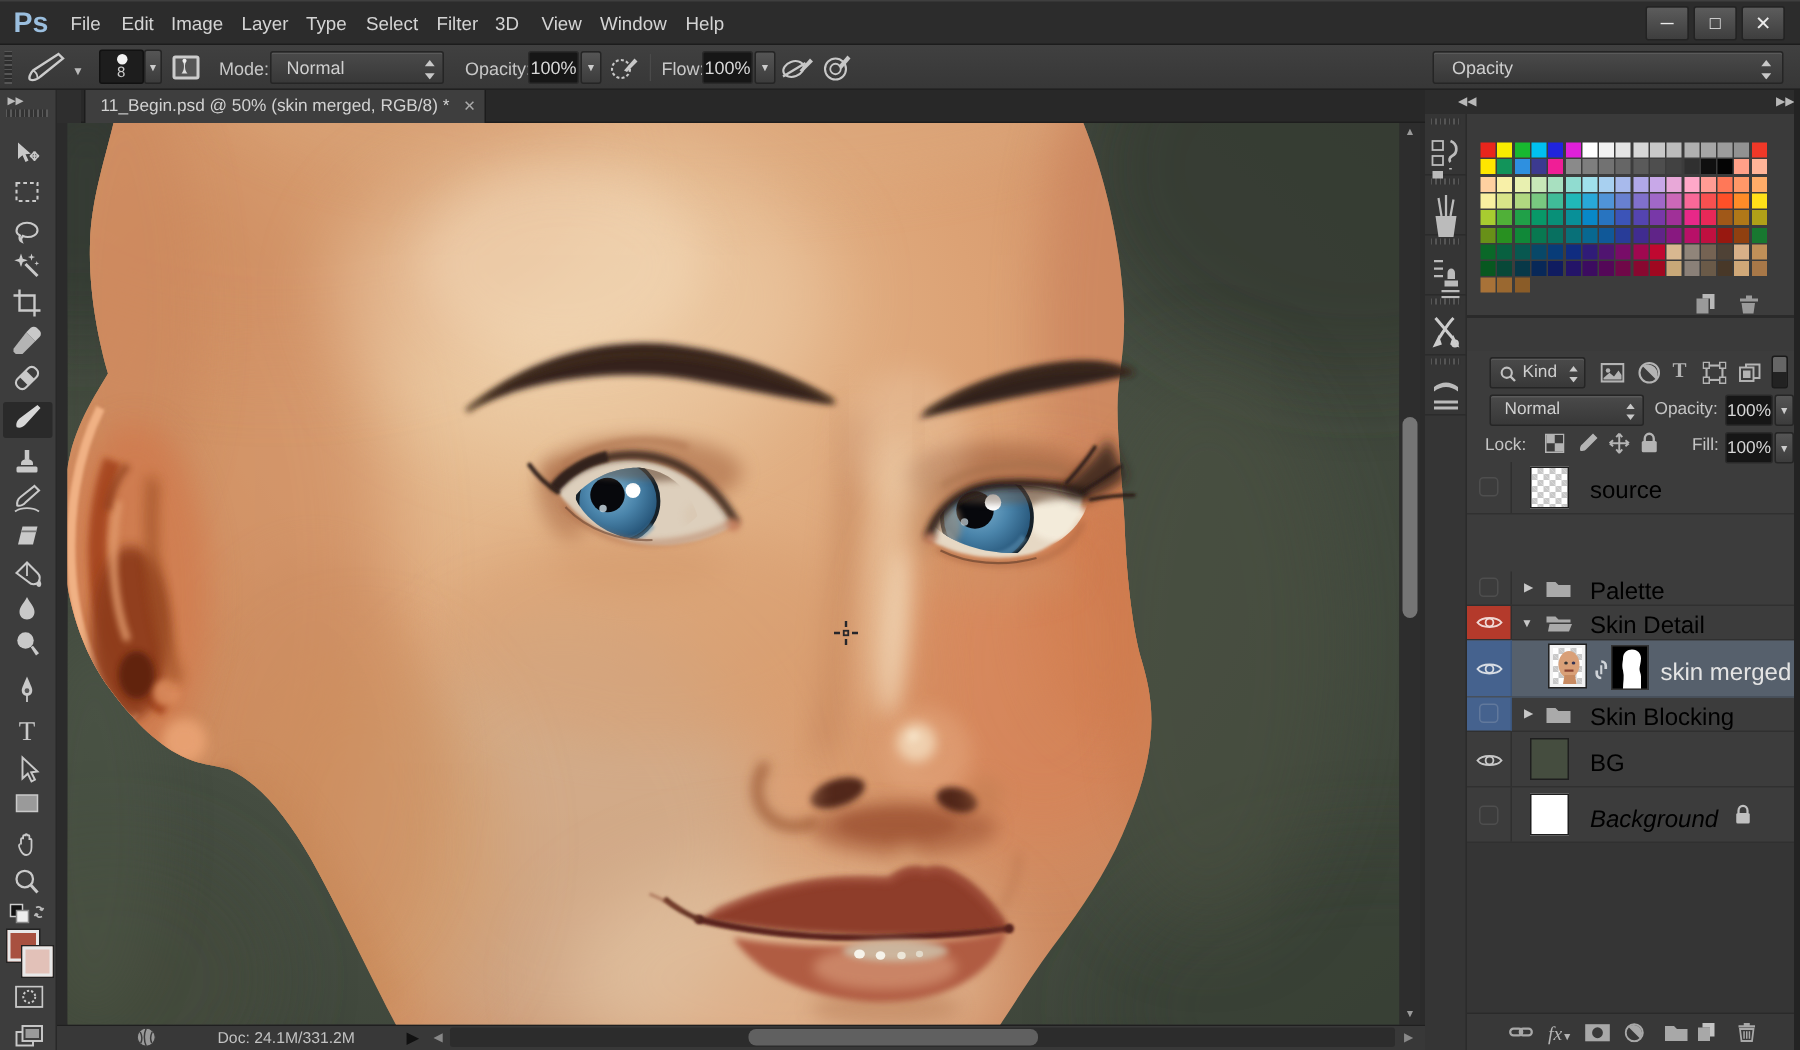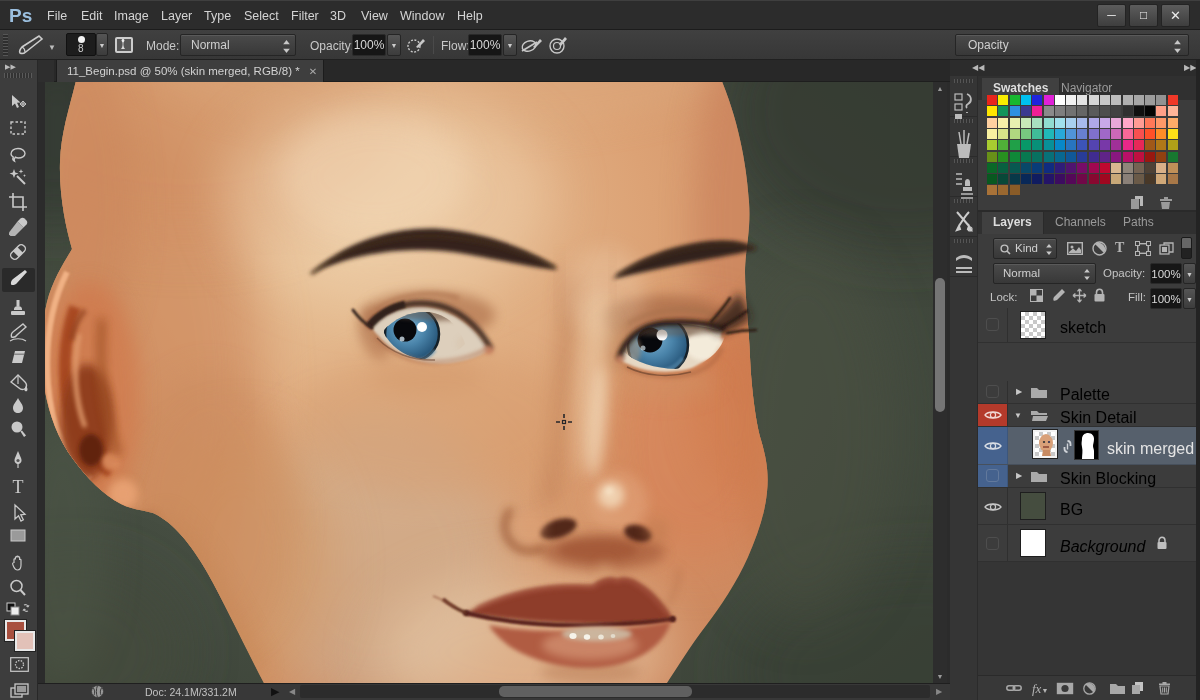--- a/index.html
+++ b/index.html
@@ -506,25 +506,20 @@
         </svg>
       </div>
   <div class="abs" style="left:4px;top:163px;width:20px;height:4px;background:repeating-linear-gradient(to right,#555 0 1px,#333 1px 3px)"></div>
   <div class="abs" style="left:3px;top:172px">
         <svg width="22" height="40" viewBox="0 0 22 40">
           <path d="M3 10 C8 6 14 6 19 10 L19 13 C14 9 8 9 3 13 Z" fill="#bbb"></path>
           <path d="M3 20 h16 M3 24 h16" stroke="#bbb" stroke-width="2"></path>
         </svg>
       </div>
  </div>
- <div class="abs" style="left:28px;top:16px;width:222px;height:24px;background:#303030">
-  <div class="ptab on abs" style="left:4px;top:2px;height:22px;font-weight:bold">Swatches</div>
-  <div class="ptab abs" style="left:72px;top:2px;height:22px">Navigator</div>
-
- </div>
  <div class="abs" style="left:28px;top:40px;width:222px;height:110px;background:#3c3c3c"></div>
 <div class="abs" style="left:37px;top:35px;width:10px;height:10px;background:#e8251c"></div>
 <div class="abs" style="left:48px;top:35px;width:10px;height:10px;background:#f8ec00"></div>
 <div class="abs" style="left:60px;top:35px;width:10px;height:10px;background:#18b830"></div>
 <div class="abs" style="left:71px;top:35px;width:10px;height:10px;background:#00c0f0"></div>
 <div class="abs" style="left:82px;top:35px;width:10px;height:10px;background:#2024dc"></div>
 <div class="abs" style="left:94px;top:35px;width:10px;height:10px;background:#e020d8"></div>
 <div class="abs" style="left:105px;top:35px;width:10px;height:10px;background:#ffffff"></div>
 <div class="abs" style="left:116px;top:35px;width:10px;height:10px;background:#f2f2f2"></div>
 <div class="abs" style="left:127px;top:35px;width:10px;height:10px;background:#e4e4e4"></div>
@@ -664,26 +659,20 @@
         <path d="M6 1 h4 v2 h-4 Z M2 3 h12 v2 h-12 Z" fill="#9a9a9a"></path>
         <path d="M3 6 h9 l-1 7 h-7 Z" fill="#9a9a9a"></path>
       </svg>
     </div>
  <div class="abs" style="left:180px;top:135px">
       <svg width="15" height="15" viewBox="0 0 15 15">
         <path d="M1 4 h8 v10 h-8 Z" fill="#9a9a9a"></path>
         <path d="M5 1 h8 v10 h-3 v-7 h-5 Z" fill="#b8b8b8"></path>
       </svg>
     </div>
- <div class="abs" style="left:28px;top:152px;width:222px;height:22px;background:#303030">
-  <div class="ptab on abs" style="left:4px;top:0;height:22px;font-weight:bold">Layers</div>
-  <div class="ptab abs" style="left:66px;top:0;height:22px">Channels</div>
-  <div class="ptab abs" style="left:134px;top:0;height:22px">Paths</div>
-
- </div>
  <div class="abs" style="left:28px;top:174px;width:222px;height:441px;background:#3c3c3c"></div>
  <div class="abs combo" style="left:43px;top:178px;width:64px;height:21px">
       <svg class="abs" style="left:6px;top:5px" width="11" height="11" viewBox="0 0 11 11">
         <circle cx="4.5" cy="4.5" r="3.4" fill="none" stroke="#c0c0c0" stroke-width="1.4"></circle>
         <path d="M7 7 L10 10" stroke="#c0c0c0" stroke-width="1.6"></path>
       </svg>
       <span class="abs" style="left:21px;top:3px;font-size:11.5px">Kind</span>
       <svg class="abs" style="left:52px;top:5px" width="6" height="11" viewBox="0 0 6 11">
         <path d="M3 0 L5.8 3.6 H0.2 Z" fill="#c8c8c8"></path>
         <path d="M3 11 L0.2 7.4 H5.8 Z" fill="#c8c8c8"></path>
@@ -755,21 +744,21 @@
       </svg>
     </div>
  <div class="abs" style="left:178px;top:231px;font-size:11.5px;color:#c4c4c4">Fill:</div>
  <div class="abs valbox" style="left:200px;top:228px;width:32px;height:21px;line-height:20px;font-size:11.5px">100%</div>
  <div class="abs dropbtn" style="left:233px;top:228px;width:13px;height:21px;font-size:7px;line-height:21px">▼</div>
  <div class="abs" style="left:28px;top:248px;width:222px;height:35px;border-bottom:1px solid #303030">
   <div class="abs" style="left:0;top:0;width:30px;height:34px;border-right:1px solid #2f2f2f">
         <div class="abs" style="left:8px;top:10px;width:13px;height:13px;border:1px solid #4e4e4e;border-radius:3px"></div>
       </div>
   <div class="abs checker" style="left:42px;top:3px;width:26px;height:28px;border:1px solid #1e1e1e"></div>
-  <div class="abs" style="left:82px;top:11px">sketch</div>
+  <div class="abs" style="left:82px;top:11px">source</div>
  </div>
  <div class="abs" style="left:28px;top:321px;width:222px;height:23px;border-bottom:1px solid #303030">
   <div class="abs" style="left:0;top:0;width:30px;height:22px;border-right:1px solid #2f2f2f">
         <div class="abs" style="left:8px;top:4px;width:13px;height:13px;border:1px solid #4e4e4e;border-radius:3px"></div>
       </div>
   <div class="abs" style="left:38px;top:6px;color:#c8c8c8;font-size:8px">▶</div>
   <div class="abs" style="left:52px;top:5px">
         <svg width="18" height="13" viewBox="0 0 18 13">
           <path d="M1 2 h6 l2 2 h8 v8 h-16 Z" fill="#aaaaaa"></path>
         </svg>

